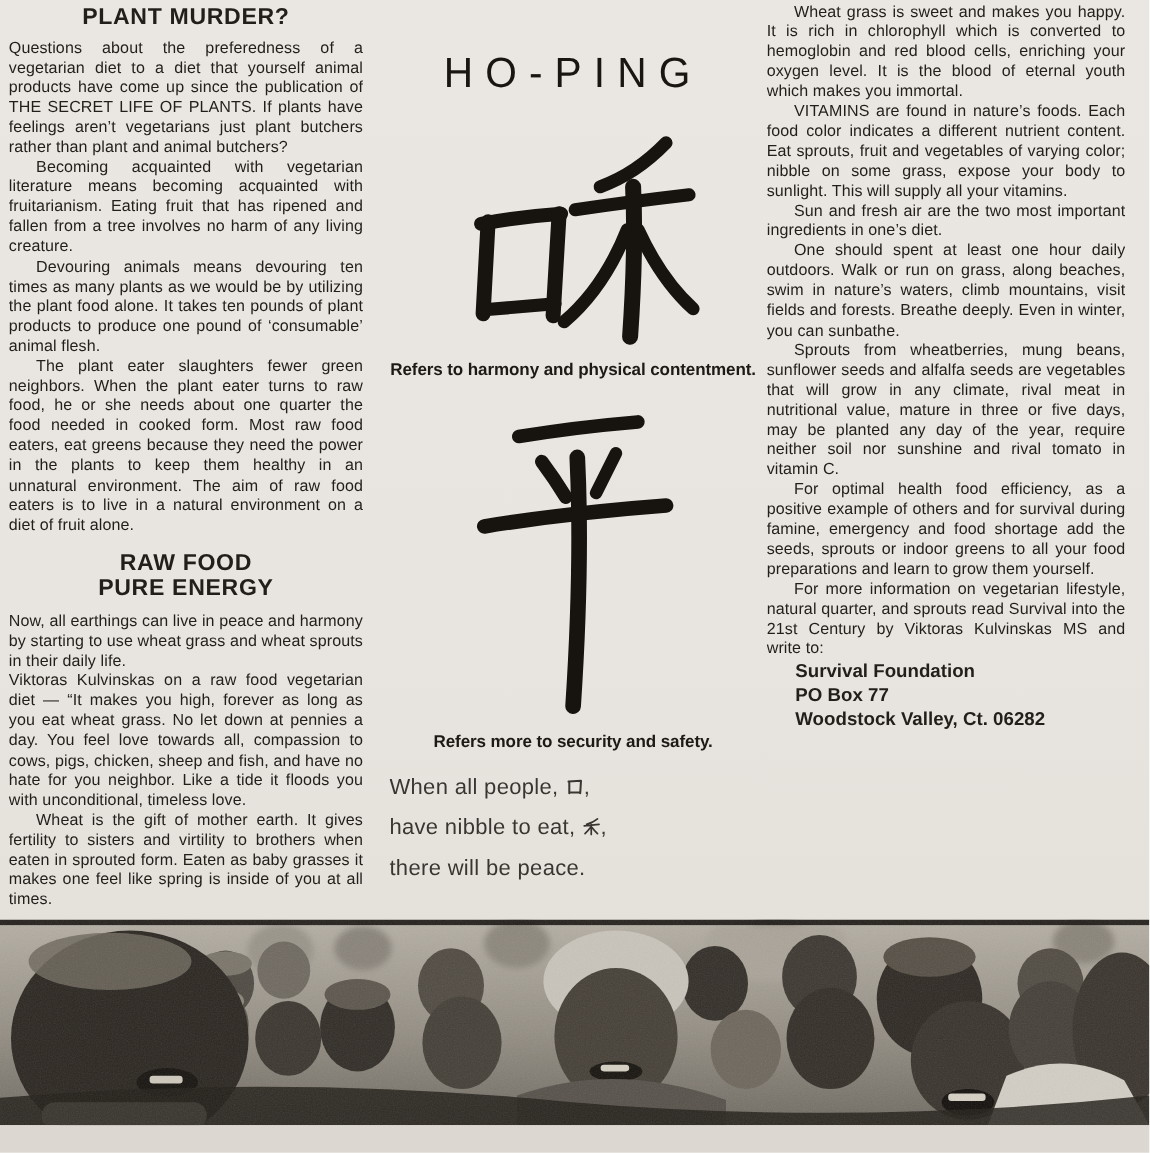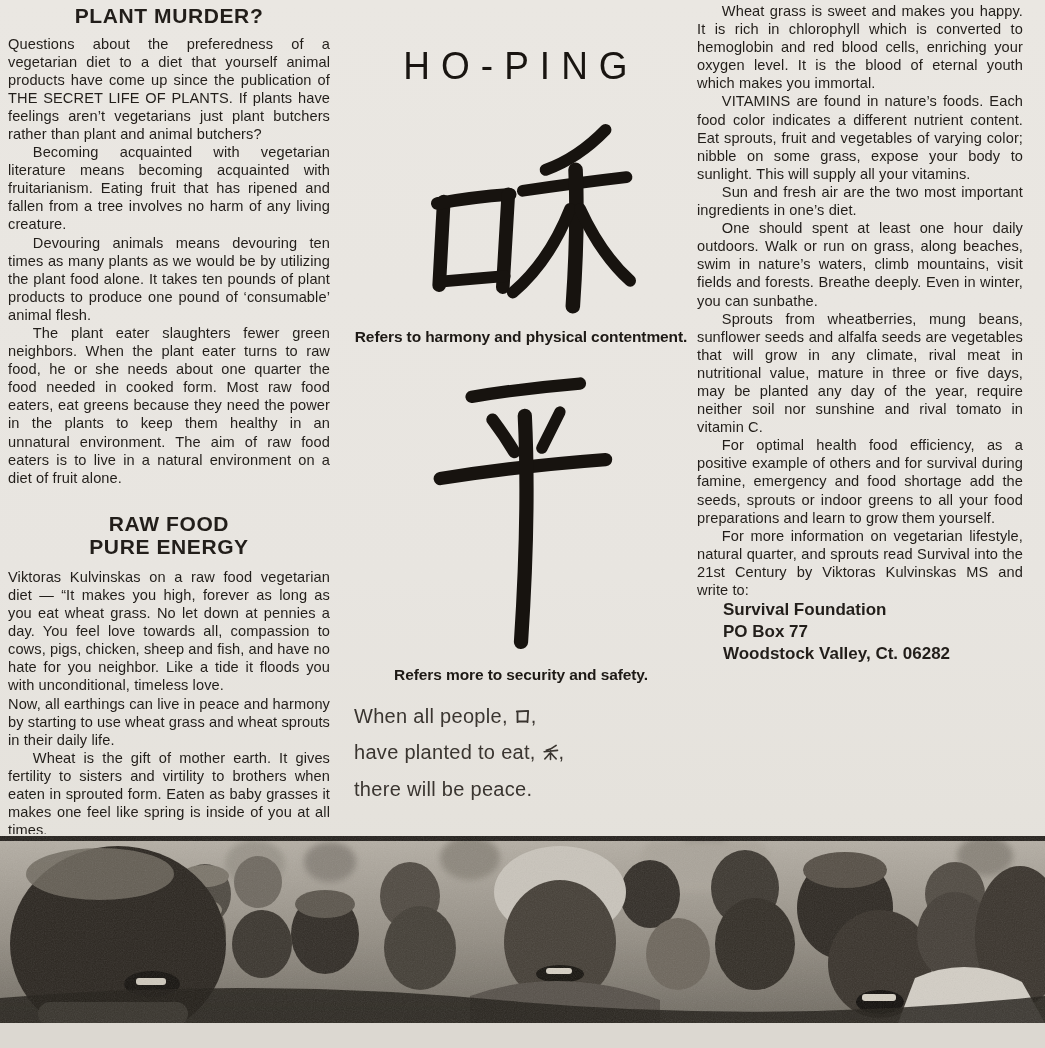--- a/index.html
+++ b/index.html
@@ -21,21 +21,21 @@
   .col-right{width:326px;}
   .body-text p{
     margin:0;font-size:14.6px;line-height:1.24;
     text-align:justify;letter-spacing:0.1px;
   }
   .body-text p.indent{text-indent:1.7em;}
   h2.sec-head{
     margin:2px 0 7px;text-align:center;
     font-size:21px;font-weight:700;letter-spacing:0.6px;line-height:1.12;
   }
-  h2.sec-head.mid{margin:25px 0 9px;}
+  h2.sec-head.mid{margin:13px 0 9px;}
   
   .hoping-title{
     margin:44px 0 0;text-align:center;font-weight:400;
     font-size:37px;letter-spacing:11px;color:#191511;
     transform:scaleY(1.04);
   }
   .glyph-block{display:block;margin:0 auto;}
   .glyph-top{margin-top:30px;}
   .glyph-bottom{margin-top:14px;}
   .cn-caption{
@@ -68,22 +68,22 @@
 
   <div class="columns">
 
     <div class="col col-left body-text">
       <h2 class="sec-head">PLANT MURDER?</h2>
       <p>Questions about the preferedness of a vegetarian diet to a diet that yourself animal products have come up since the publication of THE SECRET LIFE OF PLANTS. If plants have feelings aren’t vegetarians just plant butchers rather than plant and animal butchers?</p>
       <p class="indent">Becoming acquainted with vegetarian literature means becoming acquainted with fruitarianism. Eating fruit that has ripened and fallen from a tree involves no harm of any living creature.</p>
       <p class="indent">Devouring animals means devouring ten times as many plants as we would be by utilizing the plant food alone. It takes ten pounds of plant products to produce one pound of ‘consumable’ animal flesh.</p>
       <p class="indent">The plant eater slaughters fewer green neighbors. When the plant eater turns to raw food, he or she needs about one quarter the food needed in cooked form. Most raw food eaters, eat greens because they need the power in the plants to keep them healthy in an unnatural environment. The aim of raw food eaters is to live in a natural environment on a diet of fruit alone.</p>
       <h2 class="sec-head mid"><span>RAW FOOD</span><br><span>PURE ENERGY</span></h2>
+      <p>Now, all earthings can live in peace and harmony by starting to use wheat grass and wheat sprouts in their daily life.</p>
       <p>Viktoras Kulvinskas on a raw food vegetarian diet — “It makes you high, forever as long as you eat wheat grass. No let down at pennies a day. You feel love towards all, compassion to cows, pigs, chicken, sheep and fish, and have no hate for you neighbor. Like a tide it floods you with unconditional, timeless love.</p>
-      <p>Now, all earthings can live in peace and harmony by starting to use wheat grass and wheat sprouts in their daily life.</p>
       <p class="indent">Wheat is the gift of mother earth. It gives fertility to sisters and virtility to brothers when eaten in sprouted form. Eaten as baby grasses it makes one feel like spring is inside of you at all times.</p>
     </div>
 
     <div class="col col-center">
       <div class="hoping-title">HO-PING</div>
 
       <svg class="glyph-block glyph-top" width="238" height="200" viewBox="0 0 240 220">
         <g>
           <path class="ink" stroke-width="15" d="M35,92 L30,184"></path>
           <path class="ink" stroke-width="14" d="M28,94 Q66,87 108,84"></path>
@@ -111,21 +111,21 @@
 
       <div class="cn-caption">Refers more to security and safety.</div>
 
       <div class="quote">
         <div>
           <span>When all people, </span><svg class="inline-glyph" width="17" height="17" viewBox="0 0 24 24">
               <path class="qink" stroke-width="2.6" d="M5,5 L5,20 M4,5 L20,4 M20,4 L19,20 M5,19 L19,19"></path>
             </svg><span>,</span>
         </div>
         <div>
-          <span>have planted to eat, </span><svg class="inline-glyph" width="17" height="17" viewBox="0 0 24 24">
+          <span>have nibble to eat, </span><svg class="inline-glyph" width="17" height="17" viewBox="0 0 24 24">
               <path class="qink" stroke-width="2.2" d="M20,2 Q14,7 6,9 M3,11 L22,9 M12,9 L12,22 M11,13 Q8,17 4,21 M13,13 Q16,17 20,21"></path>
             </svg><span>,</span>
         </div>
         <div>there will be peace.</div>
       </div>
     </div>
 
     <div class="col col-right body-text">
       <p class="indent">Wheat grass is sweet and makes you happy. It is rich in chlorophyll which is converted to hemoglobin and red blood cells, enriching your oxygen level. It is the blood of eternal youth which makes you immortal.</p>
       <p class="indent">VITAMINS are found in nature’s foods. Each food color indicates a different nutrient content. Eat sprouts, fruit and vegetables of varying color; nibble on some grass, expose your body to sunlight. This will supply all your vitamins.</p>

